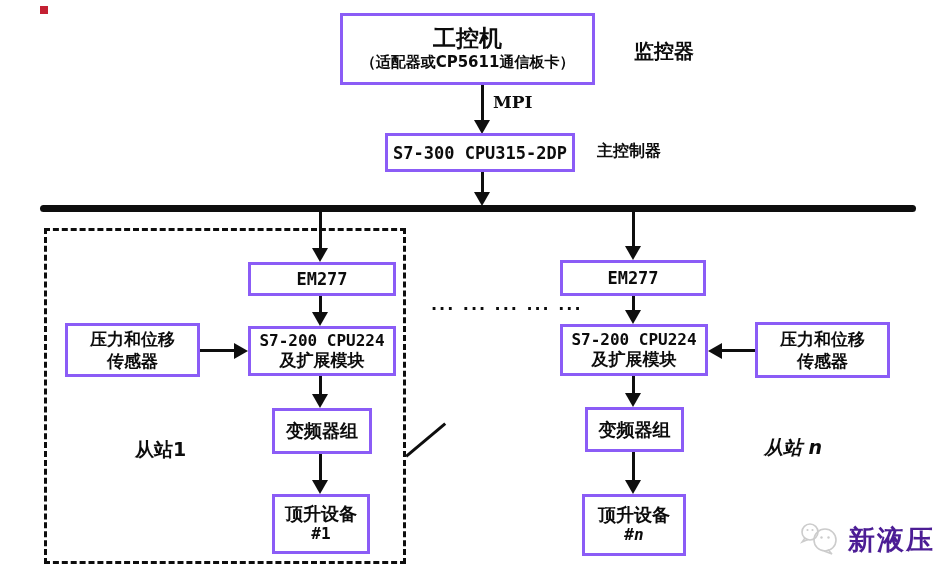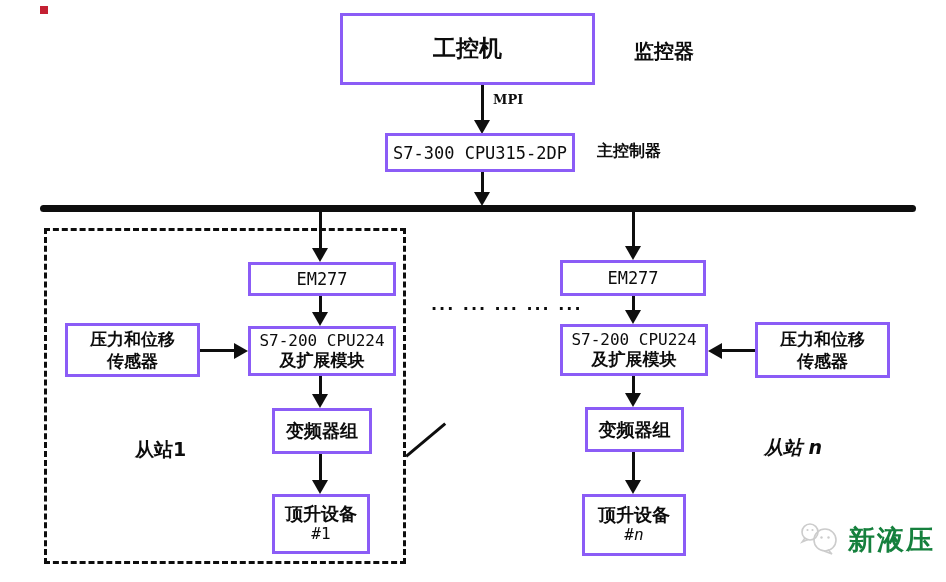--- a/index.html
+++ b/index.html
@@ -5,50 +5,51 @@
   html,body{margin:0;padding:0;background:#ffffff;}
   #stage{
     position:relative;width:946px;height:582px;background:#ffffff;overflow:hidden;
     font-family:"DejaVu Sans","Liberation Sans",sans-serif;color:#0c0c0c;
   }
   .box{
     position:absolute;border:3px solid #8b5cf6;background:#ffffff;
     display:flex;flex-direction:column;align-items:center;justify-content:center;
     text-align:center;box-sizing:border-box;font-weight:bold;
   }
-  .mono{font-family:"DejaVu Sans Mono","Liberation Mono",monospace;font-weight:normal;}
+  .mono{font-family:"DejaVu Sans Mono","Liberation Mono",monospace;font-weight:bold;}
   .lbl{position:absolute;font-weight:bold;white-space:nowrap;}
   .vline{position:absolute;width:3px;background:#0e0e0e;}
   .hline{position:absolute;height:3px;background:#0e0e0e;}
   .arrow-down{position:absolute;width:0;height:0;border-left:8px solid transparent;border-right:8px solid transparent;border-top:14px solid #0e0e0e;}
   .arrow-right{position:absolute;width:0;height:0;border-top:8px solid transparent;border-bottom:8px solid transparent;border-left:14px solid #0e0e0e;}
   .arrow-left{position:absolute;width:0;height:0;border-top:8px solid transparent;border-bottom:8px solid transparent;border-right:14px solid #0e0e0e;}
   .dashed{position:absolute;border:3px dashed #0e0e0e;box-sizing:border-box;background:transparent;}
   #bus{position:absolute;left:40px;top:205px;width:876px;height:7px;background:#0e0e0e;border-radius:4px;}
   #red-marker{position:absolute;left:40px;top:6px;width:8px;height:8px;background:#c42033;}
-  #watermark{position:absolute;left:798px;top:518px;display:flex;align-items:center;gap:6px;color:#15803d;}
+  #watermark{position:absolute;left:798px;top:518px;display:flex;align-items:center;gap:6px;color:#4c1d95;}
   #watermark .wm-text{font-size:27px;font-weight:bold;letter-spacing:2px;}
   .serifb{font-family:"DejaVu Serif","Liberation Serif",serif;font-weight:bold;}
   .pointer{position:absolute;left:406px;top:455px;width:51px;height:2.5px;background:#0e0e0e;transform:rotate(-40deg);transform-origin:0 50%;}
 </style>
 </head>
 <body>
 
 <div id="stage">
 
   <div id="red-marker"></div>
 
   <div class="box" style="left:340px;top:13px;width:255px;height:72px;border-width:3px;">
     <div style="font-size:23px;line-height:1.2;">工控机</div>
+    <div style="font-size:15px;line-height:1.4;">（适配器或CP5611通信板卡）</div>
   </div>
   <div class="lbl" style="left:634px;top:38px;font-size:20px;text-align:center;">监控器</div>
 
   <div class="vline" style="left:481px;top:85px;height:36px;"></div>
   <div class="arrow-down" style="left:474px;top:120px;"></div>
-  <div class="lbl serifb" style="left:493px;top:92px;font-size:13px;">MPI</div>
+  <div class="lbl serifb" style="left:493px;top:92px;font-size:17px;">MPI</div>
 
   <div class="box" style="left:385px;top:133px;width:190px;height:39px;">
     <div class="mono" style="font-size:17px;">S7-300 CPU315-2DP</div>
   </div>
   <div class="lbl" style="left:597px;top:141px;font-size:16px;">主控制器</div>
 
   <div class="vline" style="left:481px;top:172px;height:22px;"></div>
   <div class="arrow-down" style="left:474px;top:192px;"></div>
 
   <div id="bus"></div>

